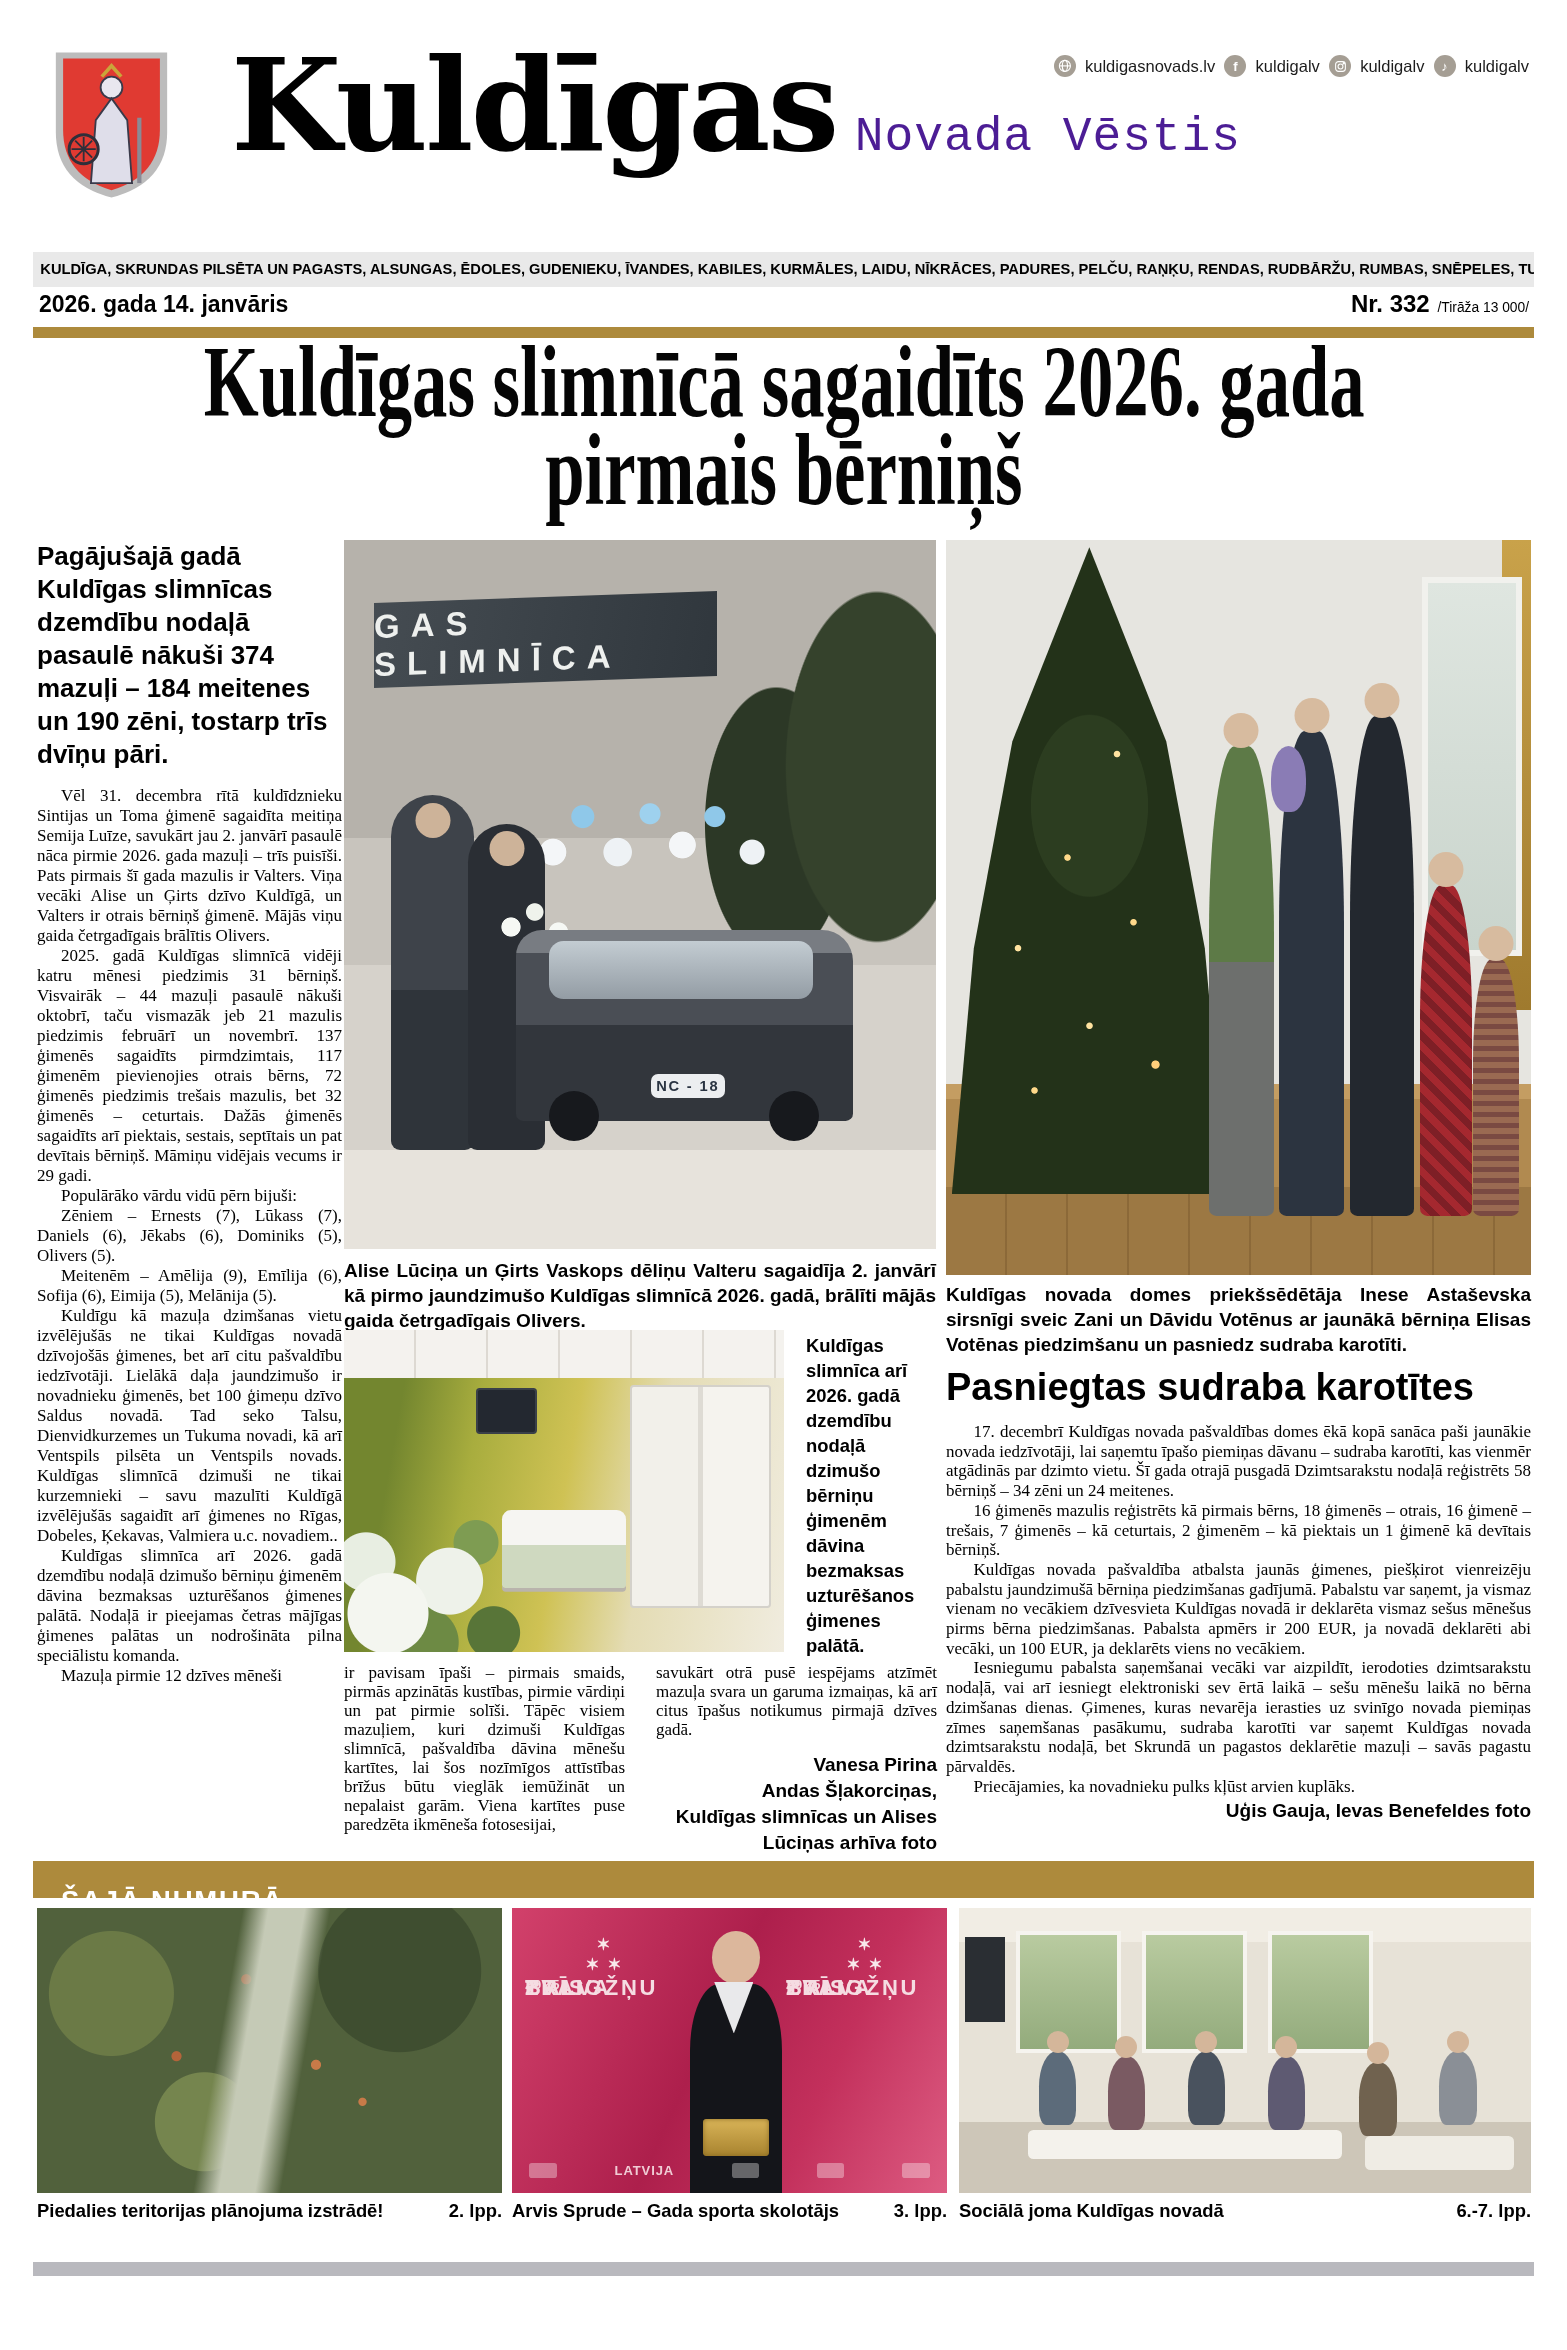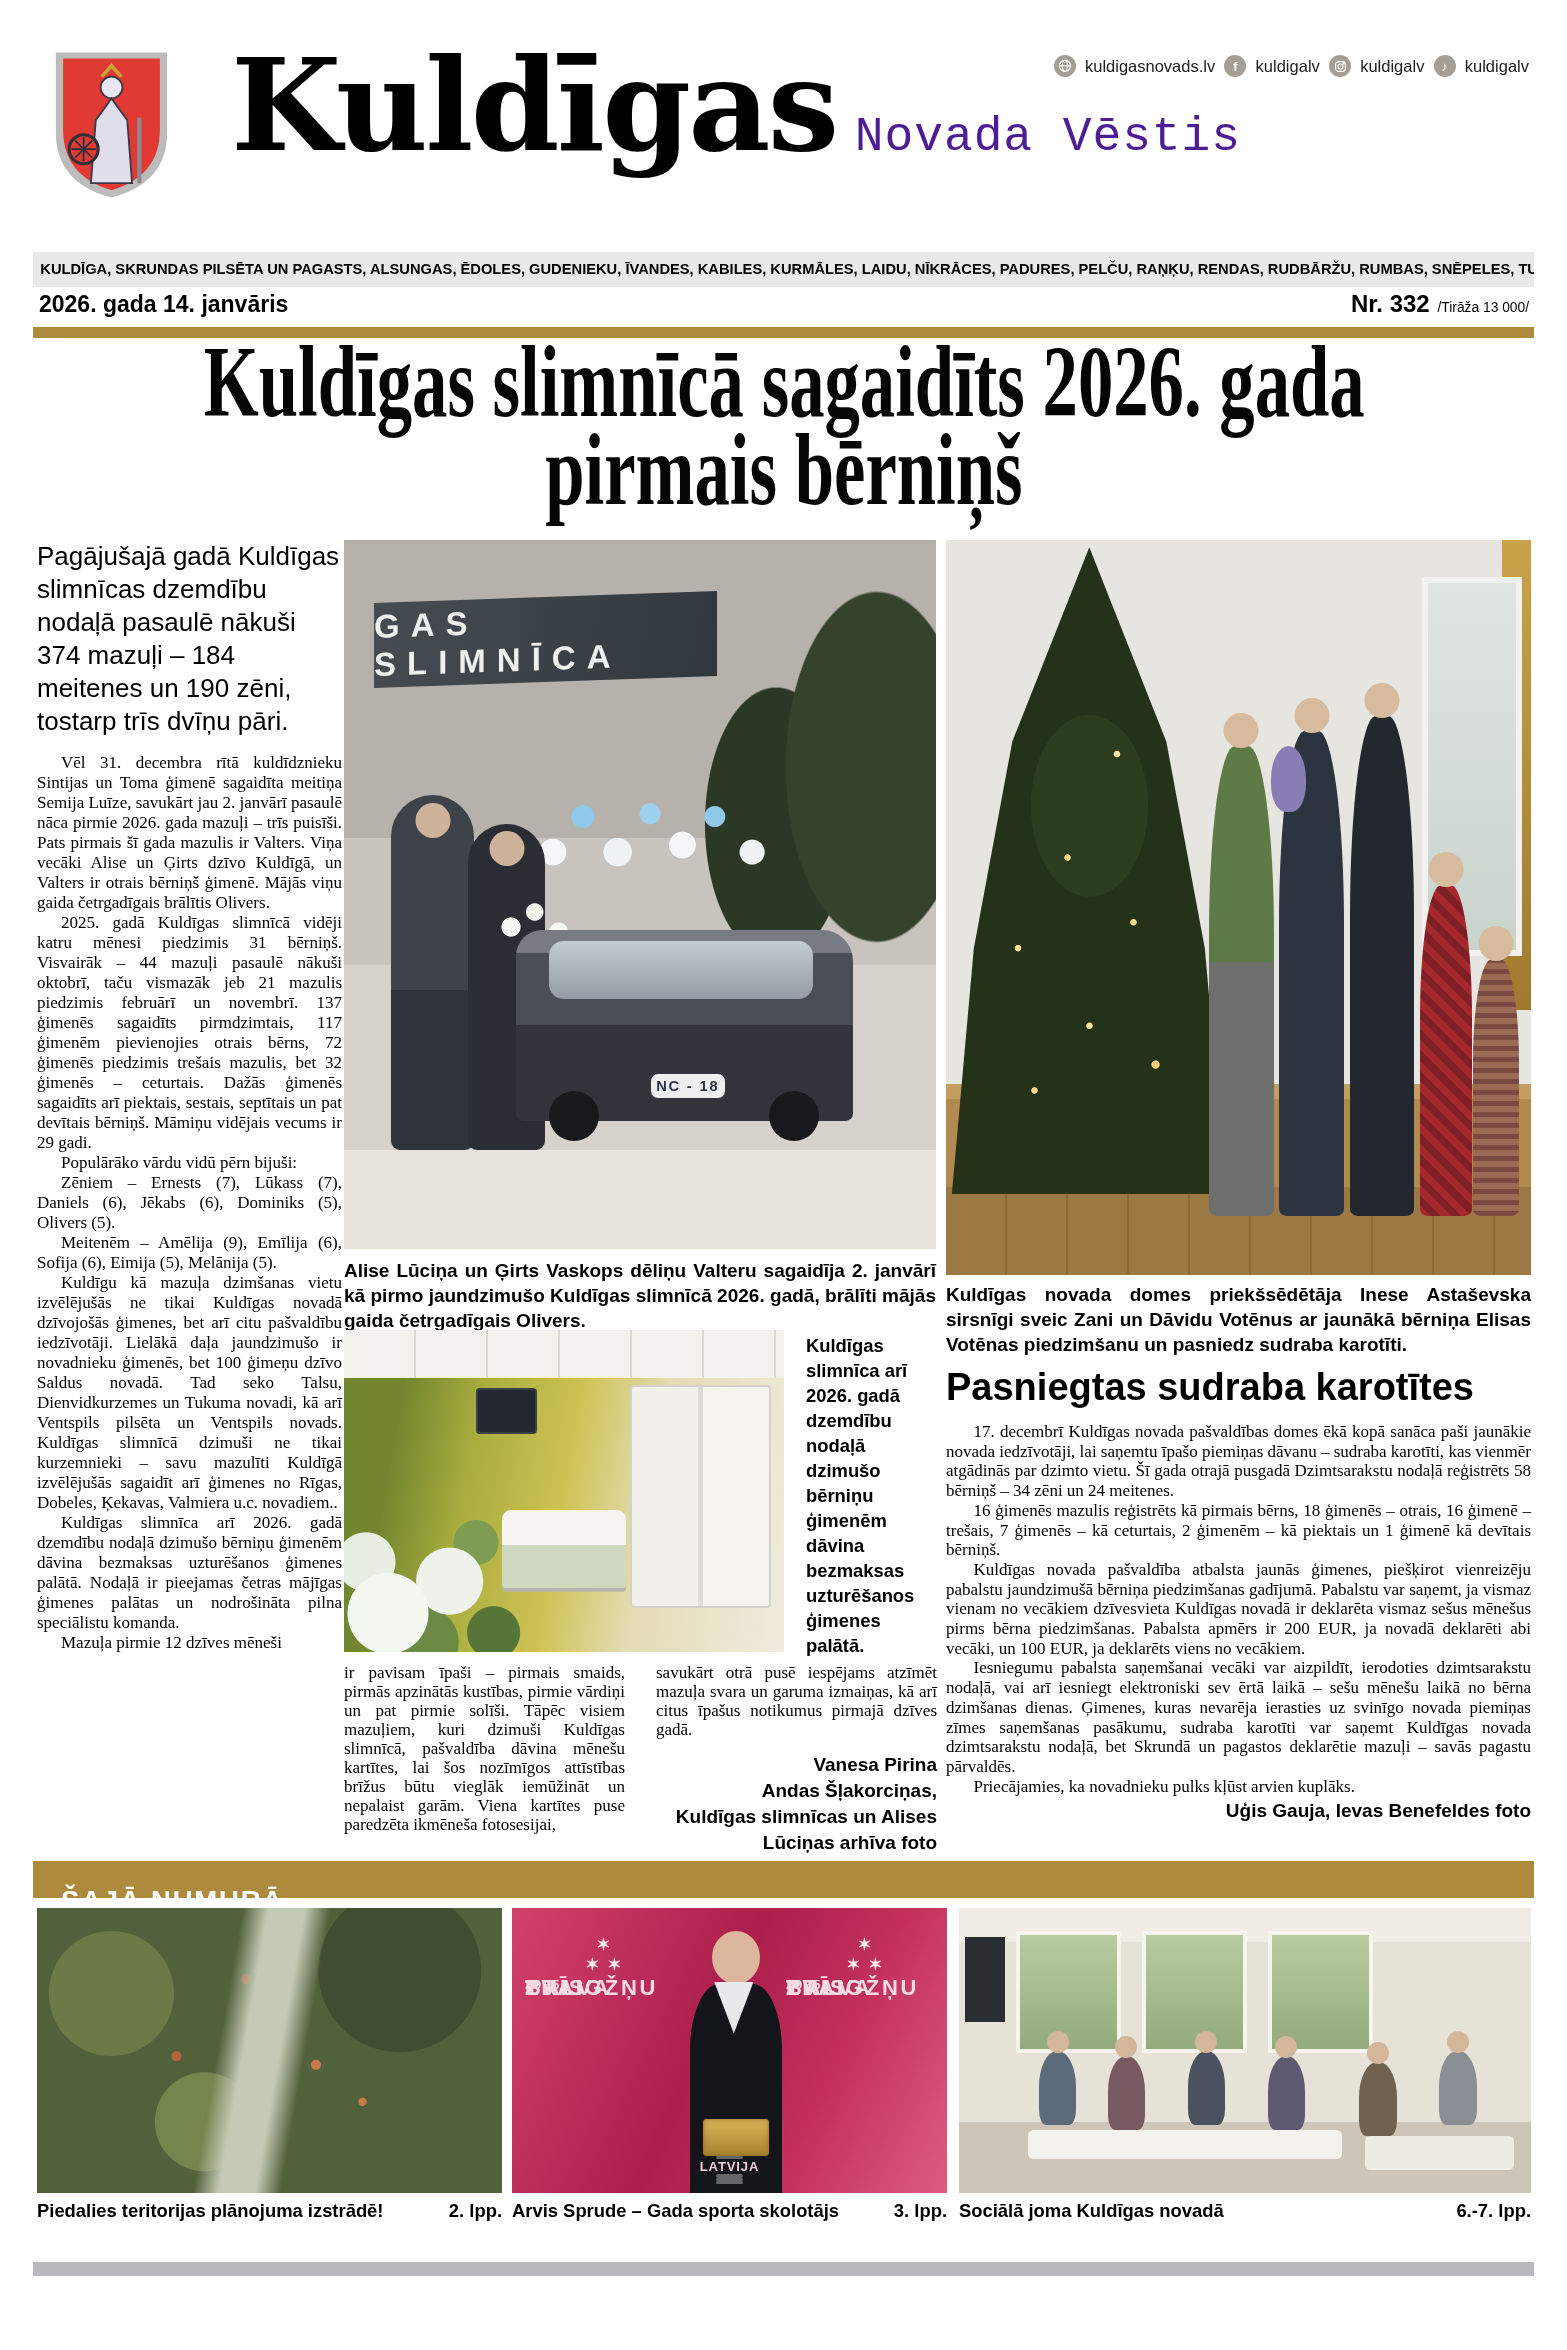--- a/index.html
+++ b/index.html
@@ -36,21 +36,21 @@
                padding-left:28px;display:inline-block;margin-top:21px;}
 
   
   .headline{position:absolute;left:0;top:338px;width:1568px;
             font-family:"Liberation Serif",serif;font-weight:bold;color:#050505;}
   .hl-line{display:flex;justify-content:center;line-height:88px;}
   .hl-line span{white-space:nowrap;font-size:101px;transform:scaleX(.70);transform-origin:50% 50%;}
 
   
   .col-left{position:absolute;left:37px;top:540px;width:305px;}
-  .intro{font-weight:normal;font-size:26px;line-height:33px;margin:0 0 14.7px 0;}
+  .intro{font-weight:bold;font-size:26px;line-height:33px;margin:0 0 14.7px 0;}
   p.body{font-family:"Liberation Serif",serif;font-size:17px;line-height:20px;
          text-align:justify;margin:0;}
   p.ind{text-indent:24px;}
 
   .caption{font-weight:bold;font-size:19px;line-height:25px;text-align:justify;}
   .cap1{position:absolute;left:344px;top:1258px;width:592px;}
   .cap3{position:absolute;left:946px;top:1282px;width:585px;}
   .sidenote{position:absolute;left:806px;top:1333px;width:134px;
             font-weight:bold;font-size:18.4px;line-height:25px;}
   .cont-col{position:absolute;top:1663px;width:281px;}
@@ -181,21 +181,21 @@
   .bb-man{left:41%;top:8%;width:21%;height:92%;}
   .bb-man::before{content:"";position:absolute;top:0;left:50%;transform:translateX(-50%);
       width:48px;height:53px;border-radius:50%;background:#dcb79c;}
   .bb-man::after{content:"";position:absolute;top:53px;left:0;right:0;bottom:0;
       background:#14151a;border-radius:32% 32% 0 0;}
   .bb-shirt{left:46.5%;top:26%;width:9%;height:18%;z-index:2;
       background:#e9e9eb;clip-path:polygon(0 0,100% 0,50% 100%);}
   .bb-box{left:44%;top:74%;width:15%;height:13%;z-index:2;border-radius:3.7px;
       background:linear-gradient(#d9b458,#a8832f);box-shadow:inset 0 0 5.5px #8a6a22;}
   .bb-sponsors{bottom:3%;left:4%;right:4%;height:10%;display:flex;align-items:center;
-      justify-content:space-between;color:#f0ccd5;font-weight:bold;font-size:13px;letter-spacing:0.9px;flex-direction:column;}
+      justify-content:space-between;color:#f0ccd5;font-weight:bold;font-size:13px;letter-spacing:0.9px;}
   .bb-sponsors .spl{position:static;width:27.5px;height:14.7px;background:rgba(255,255,255,.35);border-radius:2.8px;}
   .bb-sponsors span{position:static;}
   .bc{left:959px;width:572px;background:linear-gradient(180deg,#f1ede4 0 12%, #e7e2d7 12% 75%, #cdc6b8 75%);}
   .bc-window{top:8%;width:17%;height:40%;border:4.6px solid #f6f4ef;
       background:linear-gradient(#b9cba0,#93ab7c);}
   .bc-w1{left:10%;} .bc-w2{left:32%;} .bc-w3{left:54%;}
   .bc-tv{left:1%;top:10%;width:7%;height:30%;background:#2a2e33;}
   .bc-table1{left:12%;bottom:12%;width:55%;height:10%;background:#f4f2ec;border-radius:5.5px;}
   .bc-table2{right:3%;bottom:8%;width:26%;height:12%;background:#efece4;border-radius:5.5px;}
   .person{border-radius:48% 48% 20% 20%;}

